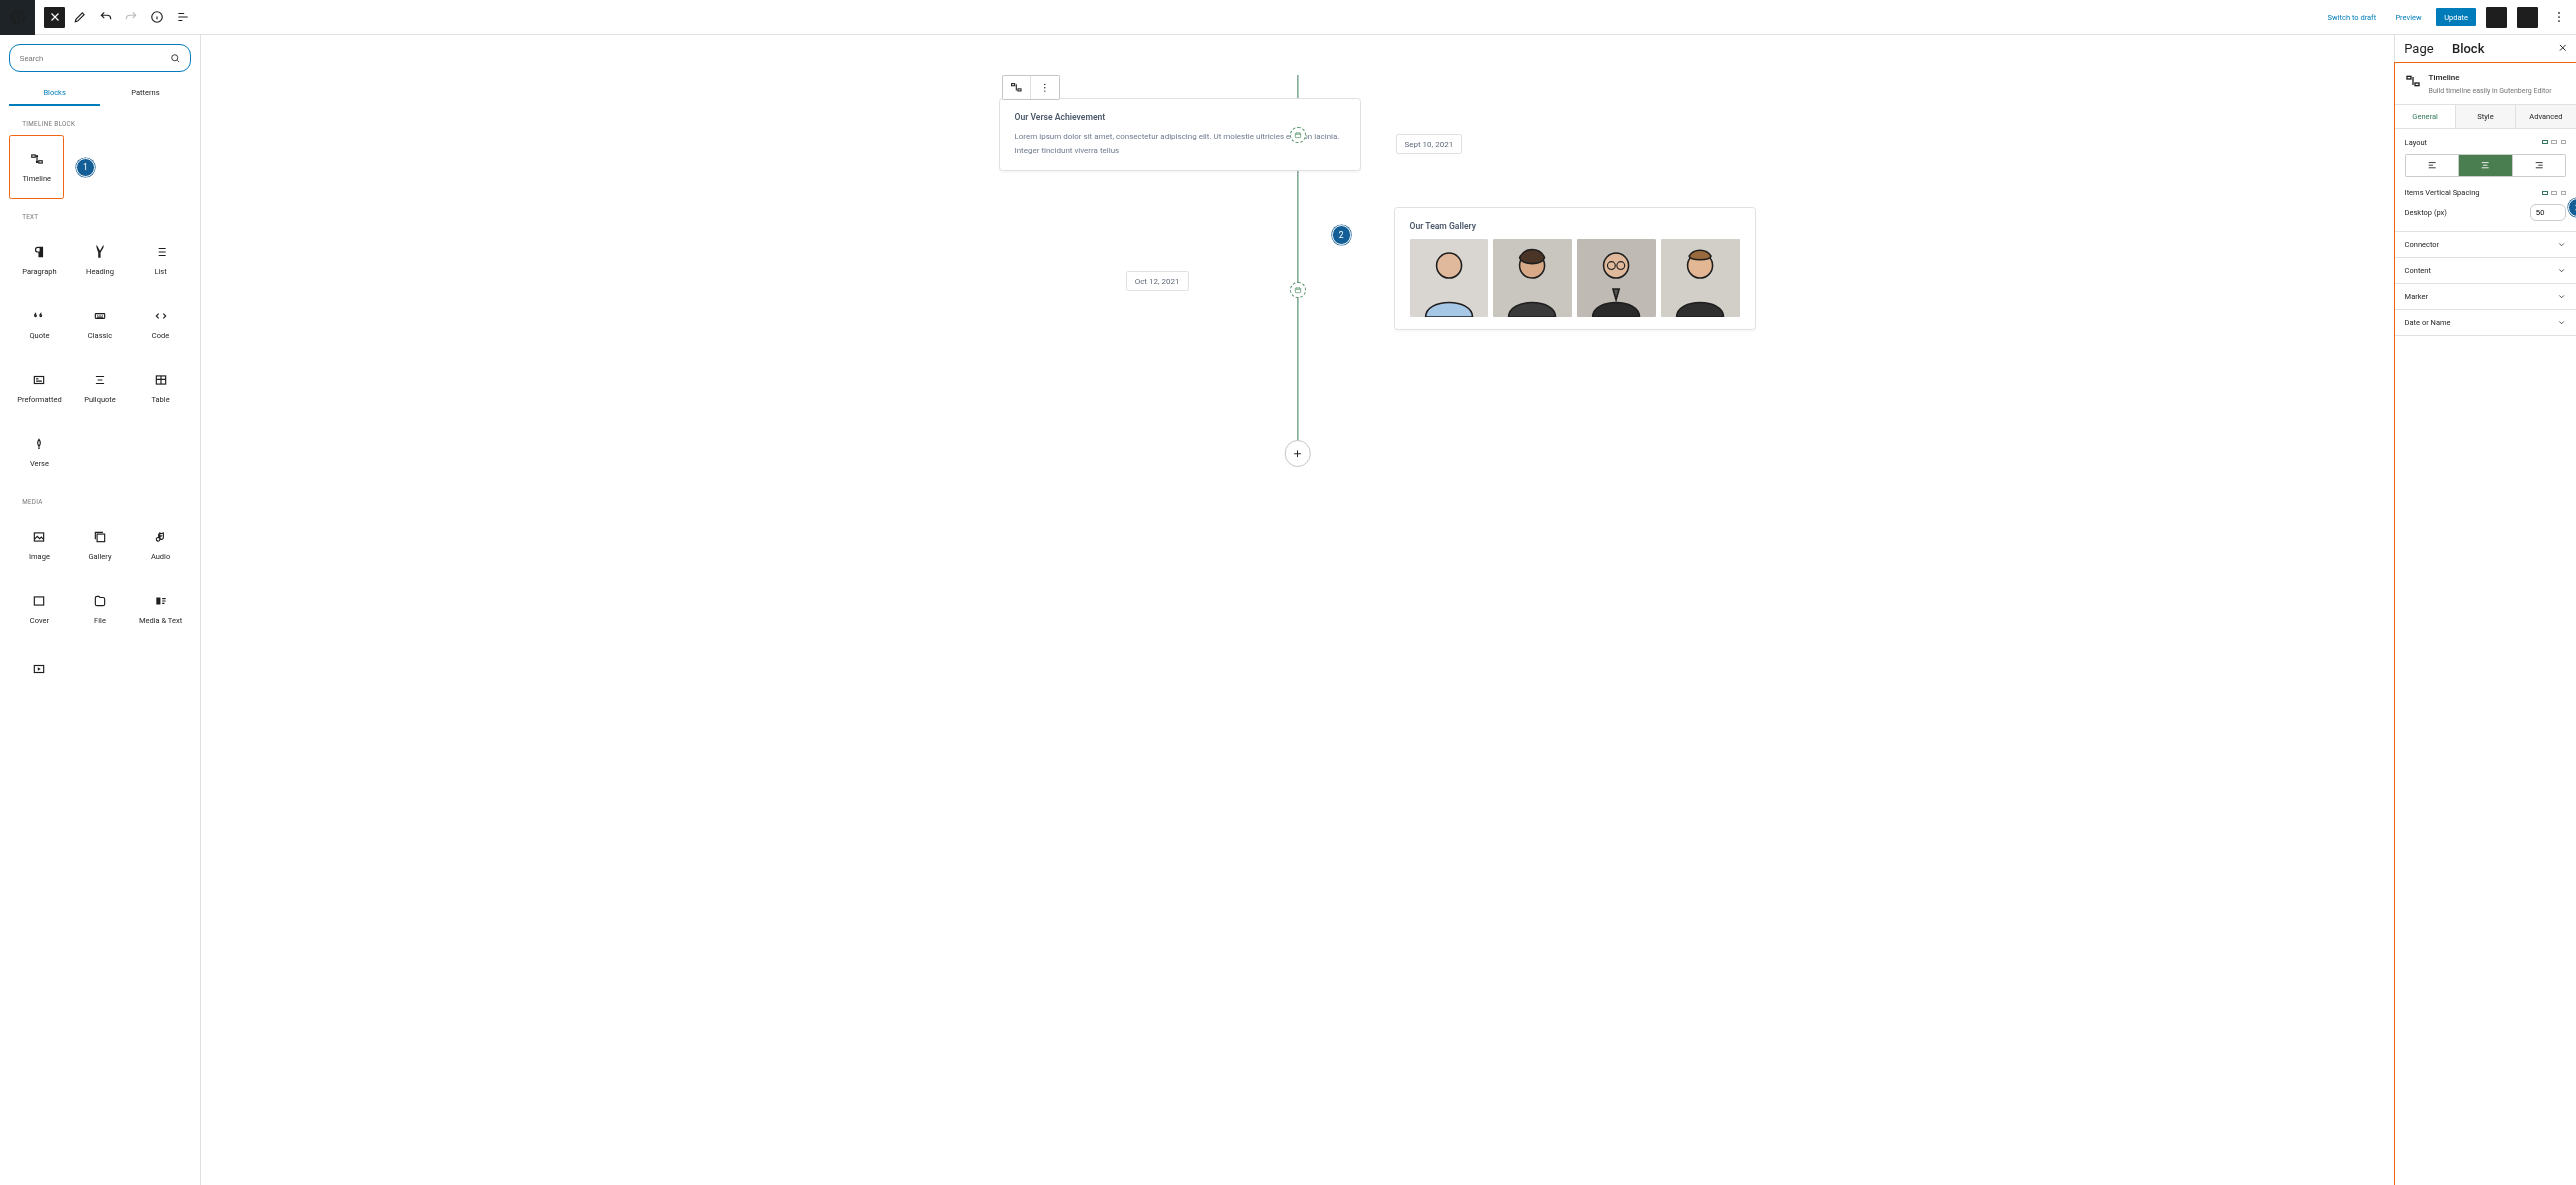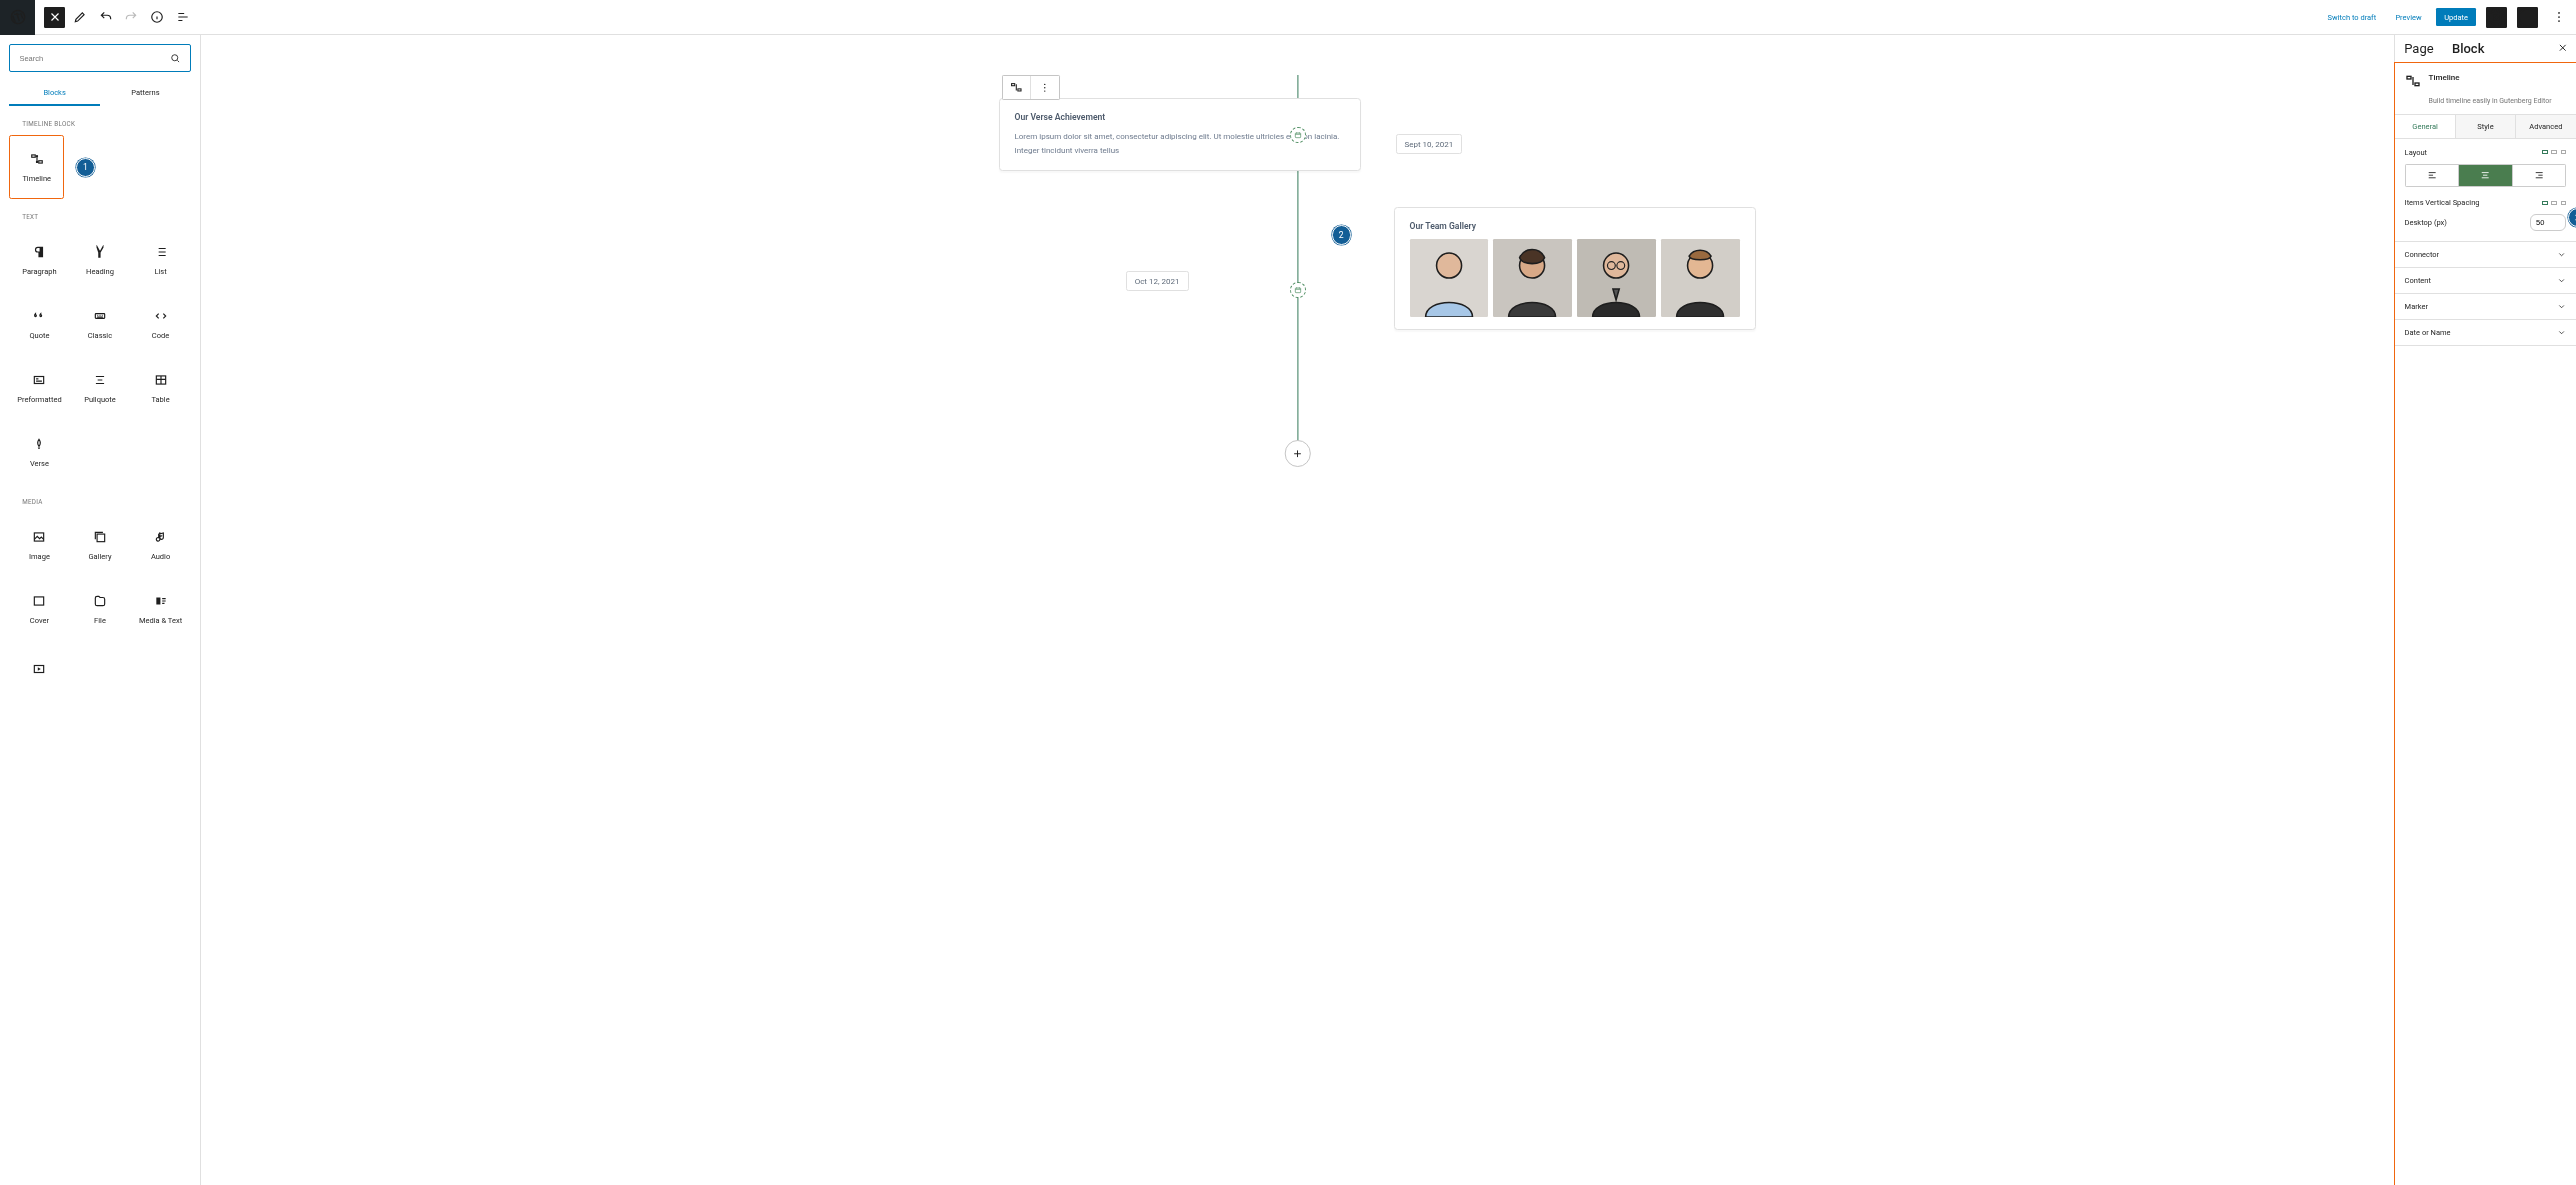--- a/index.html
+++ b/index.html
@@ -12,21 +12,21 @@
   .icon-btn.dark { background: #1e1e1e; color: #fff; margin-left: 4.6px; }
   .icon-btn svg { width: 14px; height: 14px; }
   .tb-right { margin-left: auto; display: flex; align-items: center; gap: 10px; padding-right: 7px; }
   .link-btn { color: #007cba; font-size: 7.5px; padding: 4.6px; cursor: pointer; }
   .btn-primary { background: #007cba; color: #fff; padding: 4.6px 8px; border-radius: 1.2px; font-size: 7.5px; cursor: pointer; }
   .sq-btn { width: 21px; height: 21px; background: #1e1e1e; display: flex; align-items: center; justify-content: center; border-radius: 1.2px; cursor: pointer; }
   
   .app { display: flex; height: calc(100vh - 35px); }
   
   .inserter { width: 201px; border-right: 0.6px solid #e0e0e0; padding: 9.2px; overflow-y: auto; }
-  .search-box { display: flex; align-items: center; border: 0.9px solid #007cba; border-radius: 2px; height: 28px; padding: 0 9.2px; }
+  .search-box { display: flex; align-items: center; border: 0.9px solid #007cba; border-radius: 11px; height: 28px; padding: 0 9.2px; }
   .search-box input { flex: 1; border: 0; outline: 0; font-size: 7.5px; }
   .inserter-tabs { display: flex; margin-top: 9.2px; }
   .inserter-tab { flex: 1; text-align: center; padding: 7px 0; font-size: 7.5px; cursor: pointer; }
   .inserter-tab.active { border-bottom: 2.3px solid #007cba; color: #007cba; }
   .section-head { color: #757575; font-size: 6.3px; text-transform: uppercase; letter-spacing: 0.3px; margin: 14px 0 7px 13px; }
   .block-grid { display: grid; grid-template-columns: repeat(3, 1fr); gap: 0; }
   .block-item { display: flex; flex-direction: column; align-items: center; justify-content: center; height: 64px; gap: 8px; cursor: pointer; border-radius: 2.3px; }
   .block-item .bi-icon { width: 14px; height: 14px; display: flex; align-items: center; justify-content: center; }
   .block-item .bi-label { font-size: 7.5px; color: #1e1e1e; }
   .block-item.timeline { border: 0.9px solid #f0660e; border-radius: 2.3px; width: 55px; }
@@ -53,21 +53,21 @@
   
   .rsidebar { width: 182px; border-left: 0.6px solid #e0e0e0; display: flex; flex-direction: column; }
   .rtabs { display: flex; align-items: center; border-bottom: 0.6px solid #e0e0e0; height: 28px; }
   .rtab { padding: 0 9.2px; font-size: 13px; height: 100%; display: flex; align-items: center; cursor: pointer; }
   .rtab.active { font-weight: 500; border-bottom: 1.7px solid transparent; }
   .rtabs .close { margin-left: auto; padding-right: 8px; cursor: pointer; }
   .rpanel { border: 0.9px solid #f0660e; margin: -0.6px; display: flex; flex-direction: column; flex: 1; }
   .block-card { display: flex; gap: 8px; padding: 9.2px; }
   .block-card .bc-icon { flex-shrink: 0; }
   .block-card .bc-title { font-weight: 500; font-size: 8px; }
-  .block-card .bc-desc { color: #757575; font-size: 7px; margin-top: 15px; }
+  .block-card .bc-desc { color: #757575; font-size: 7px; margin-top: 5px; }
   .subtabs { display: flex; border: 0.6px solid #e0e0e0; border-left: 0; border-right: 0; }
   .subtab { flex: 1; text-align: center; padding: 7px 0; font-size: 7.5px; cursor: pointer; border-right: 0.6px solid #e0e0e0; }
   .subtab.active { background: #fff; color: #347a5a; box-shadow: inset 0 -1.7px 0 #fff, inset 0 1.7px 0 #fff; }
   .subtab:not(.active){ background:#f6f6f6; }
   .subtab:last-child { border-right: 0; }
   .panel-section { padding: 9.2px; border-bottom: 0.6px solid #e0e0e0; }
   .panel-row-head { display: flex; align-items: center; justify-content: space-between; font-size: 7.5px; margin-bottom: 7px; }
   .device-toggle { display:flex; gap:3.5px; align-items:center; }
   .device-toggle .d { width:5.8px; height:4px; border:0.6px solid #aaa; }
   .device-toggle .d.active{ border-color:#347a5a; }

